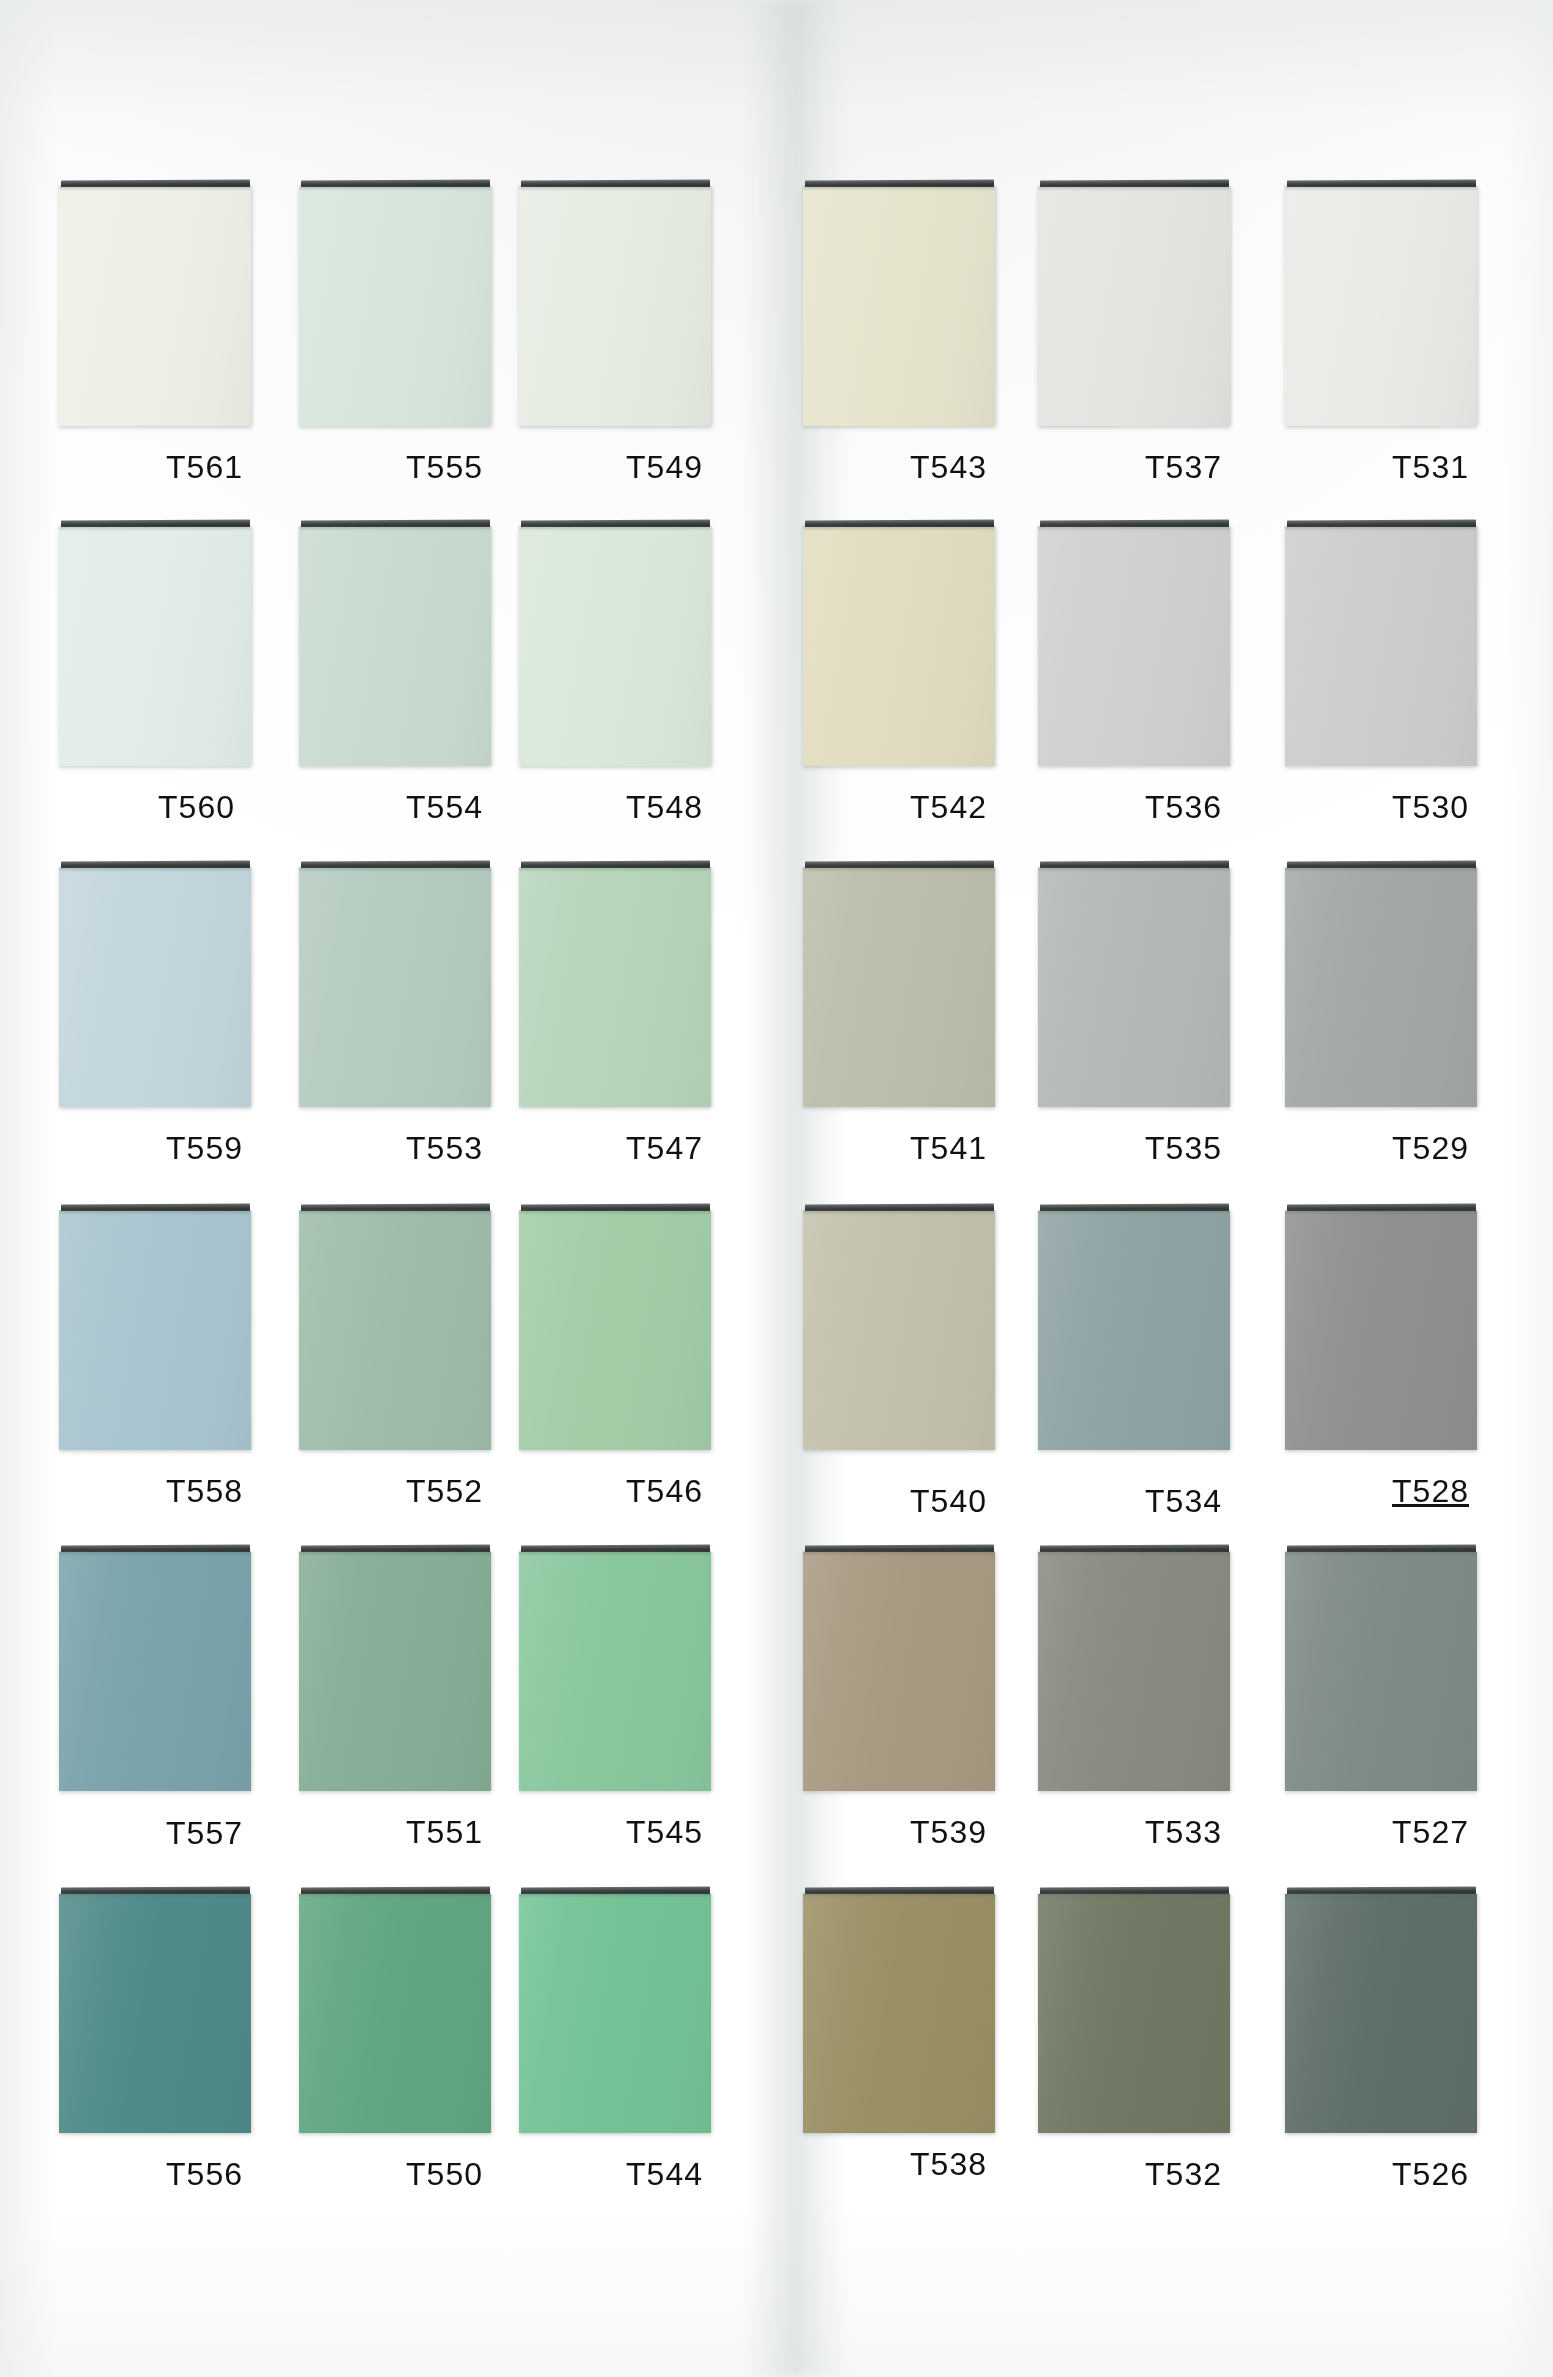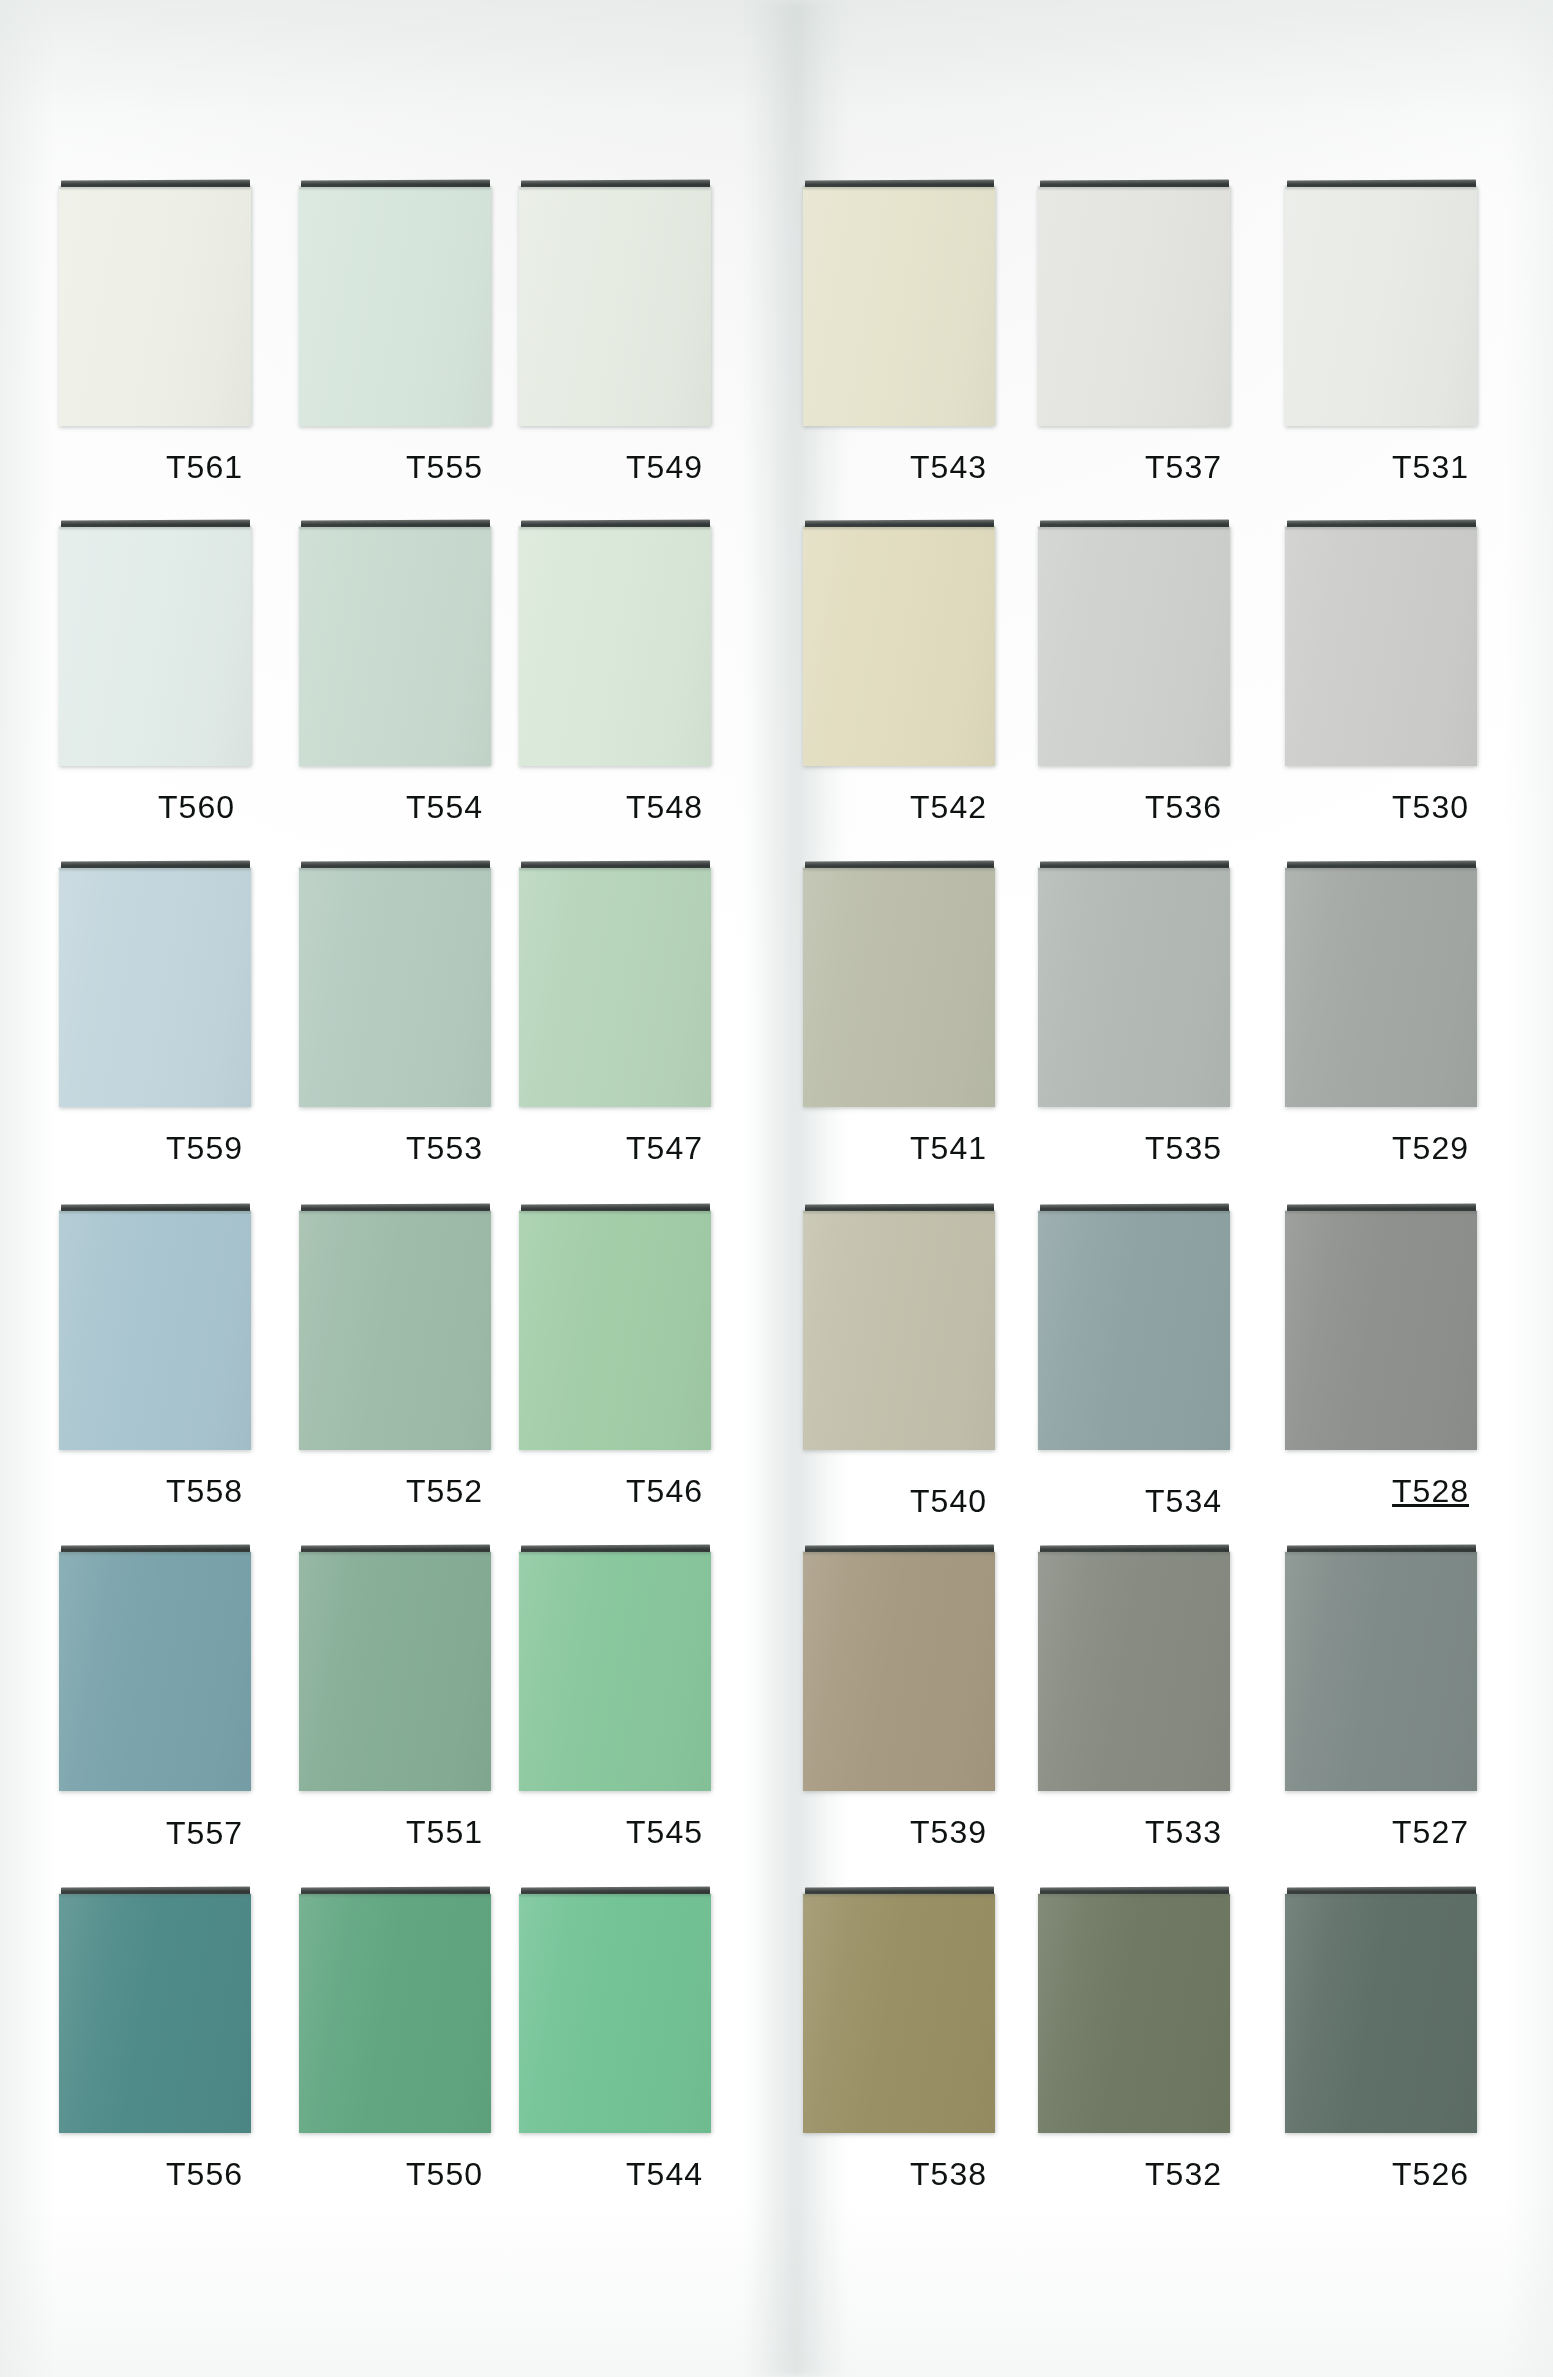--- a/index.html
+++ b/index.html
@@ -473,21 +473,21 @@
         <div class="chip-label" style="top: 262px; left: 184px; transform: translateX(-100%);">T544</div>
       </div>
       <div class="cell" style="left: 803px; top: 1894px;">
         <div class="chip-wrap">
           <div class="chip-edge"></div>
           <div class="chip" style="background: rgb(154, 144, 101); width: 192px; height: 239px;">
             <div class="chip-sheen"></div>
           </div>
           <div class="chip-bottom-line"></div>
         </div>
-        <div class="chip-label" style="top: 262px; left: 184px; transform: translateX(-100%);">T538</div>
+        <div class="chip-label" style="top: 252px; left: 184px; transform: translateX(-100%);">T538</div>
       </div>
       <div class="cell" style="left: 1038px; top: 1894px;">
         <div class="chip-wrap">
           <div class="chip-edge"></div>
           <div class="chip" style="background: rgb(111, 121, 99); width: 192px; height: 239px;">
             <div class="chip-sheen"></div>
           </div>
           <div class="chip-bottom-line"></div>
         </div>
         <div class="chip-label" style="top: 262px; left: 184px; transform: translateX(-100%);">T532</div>

